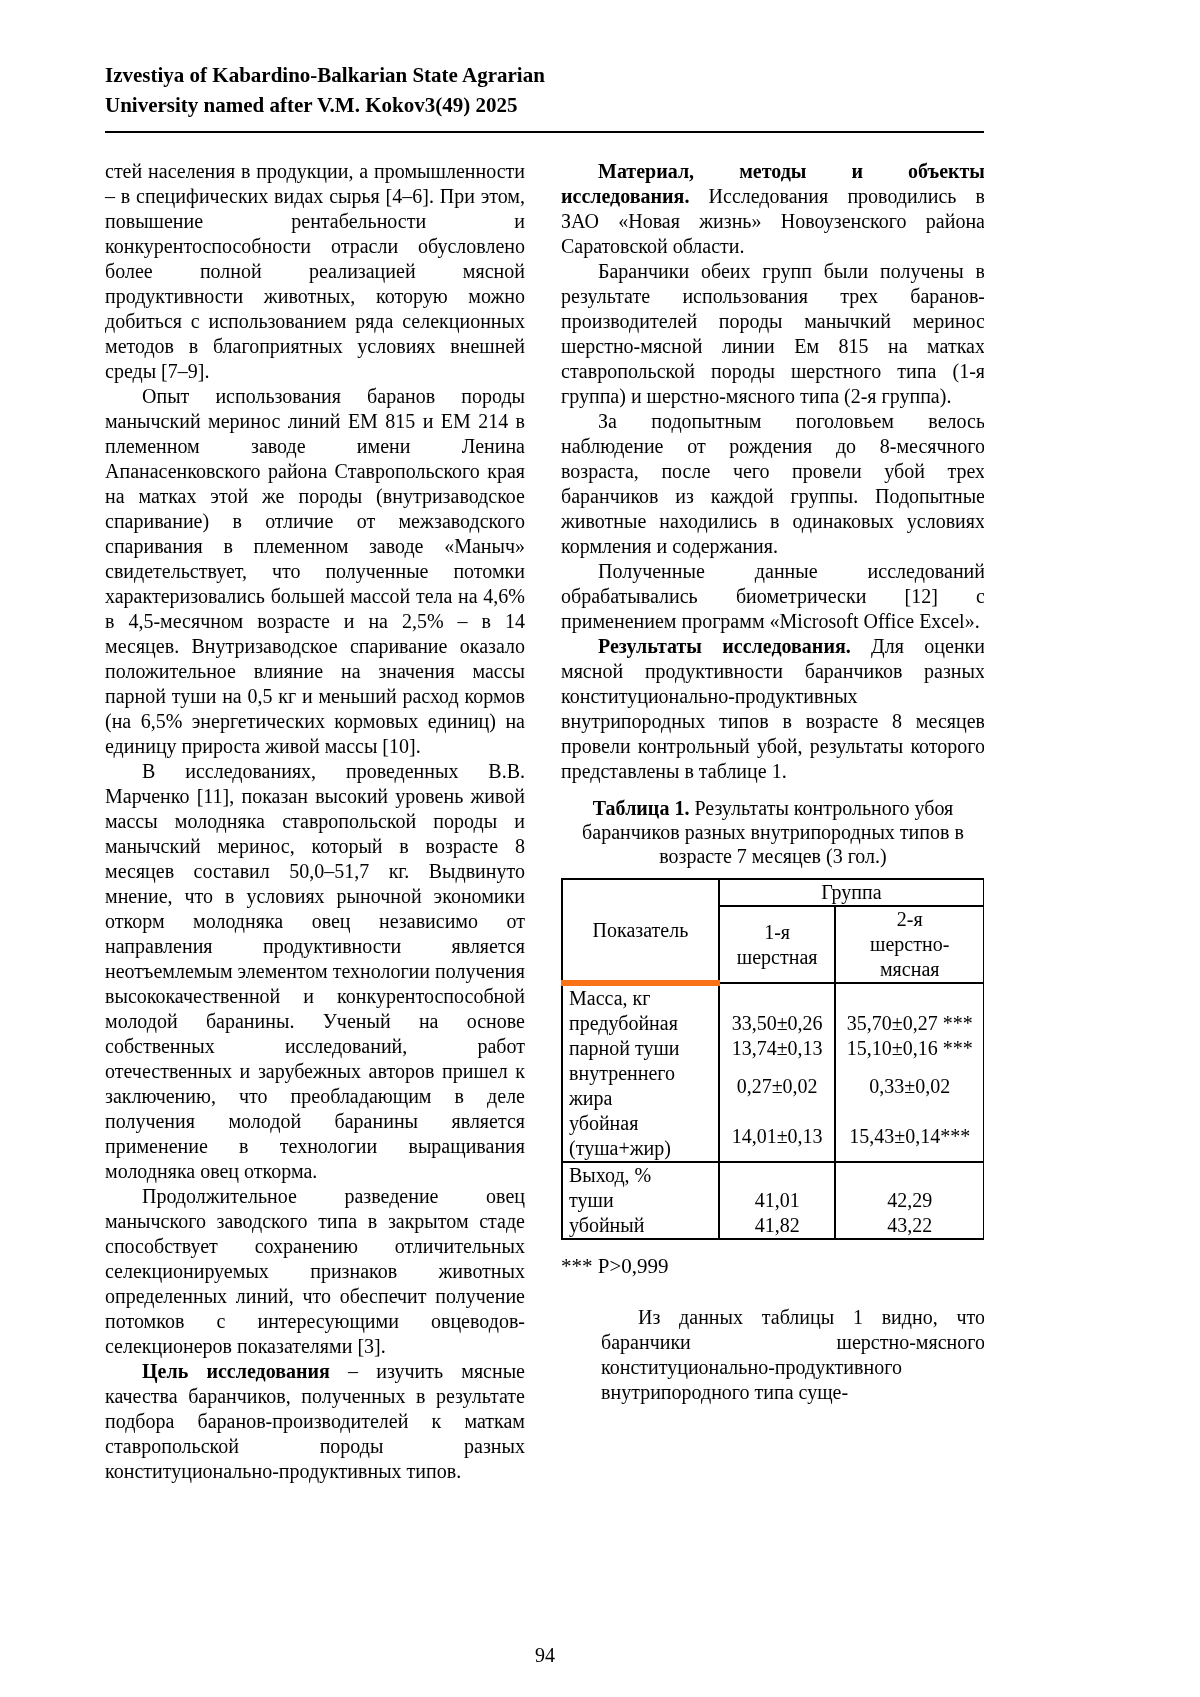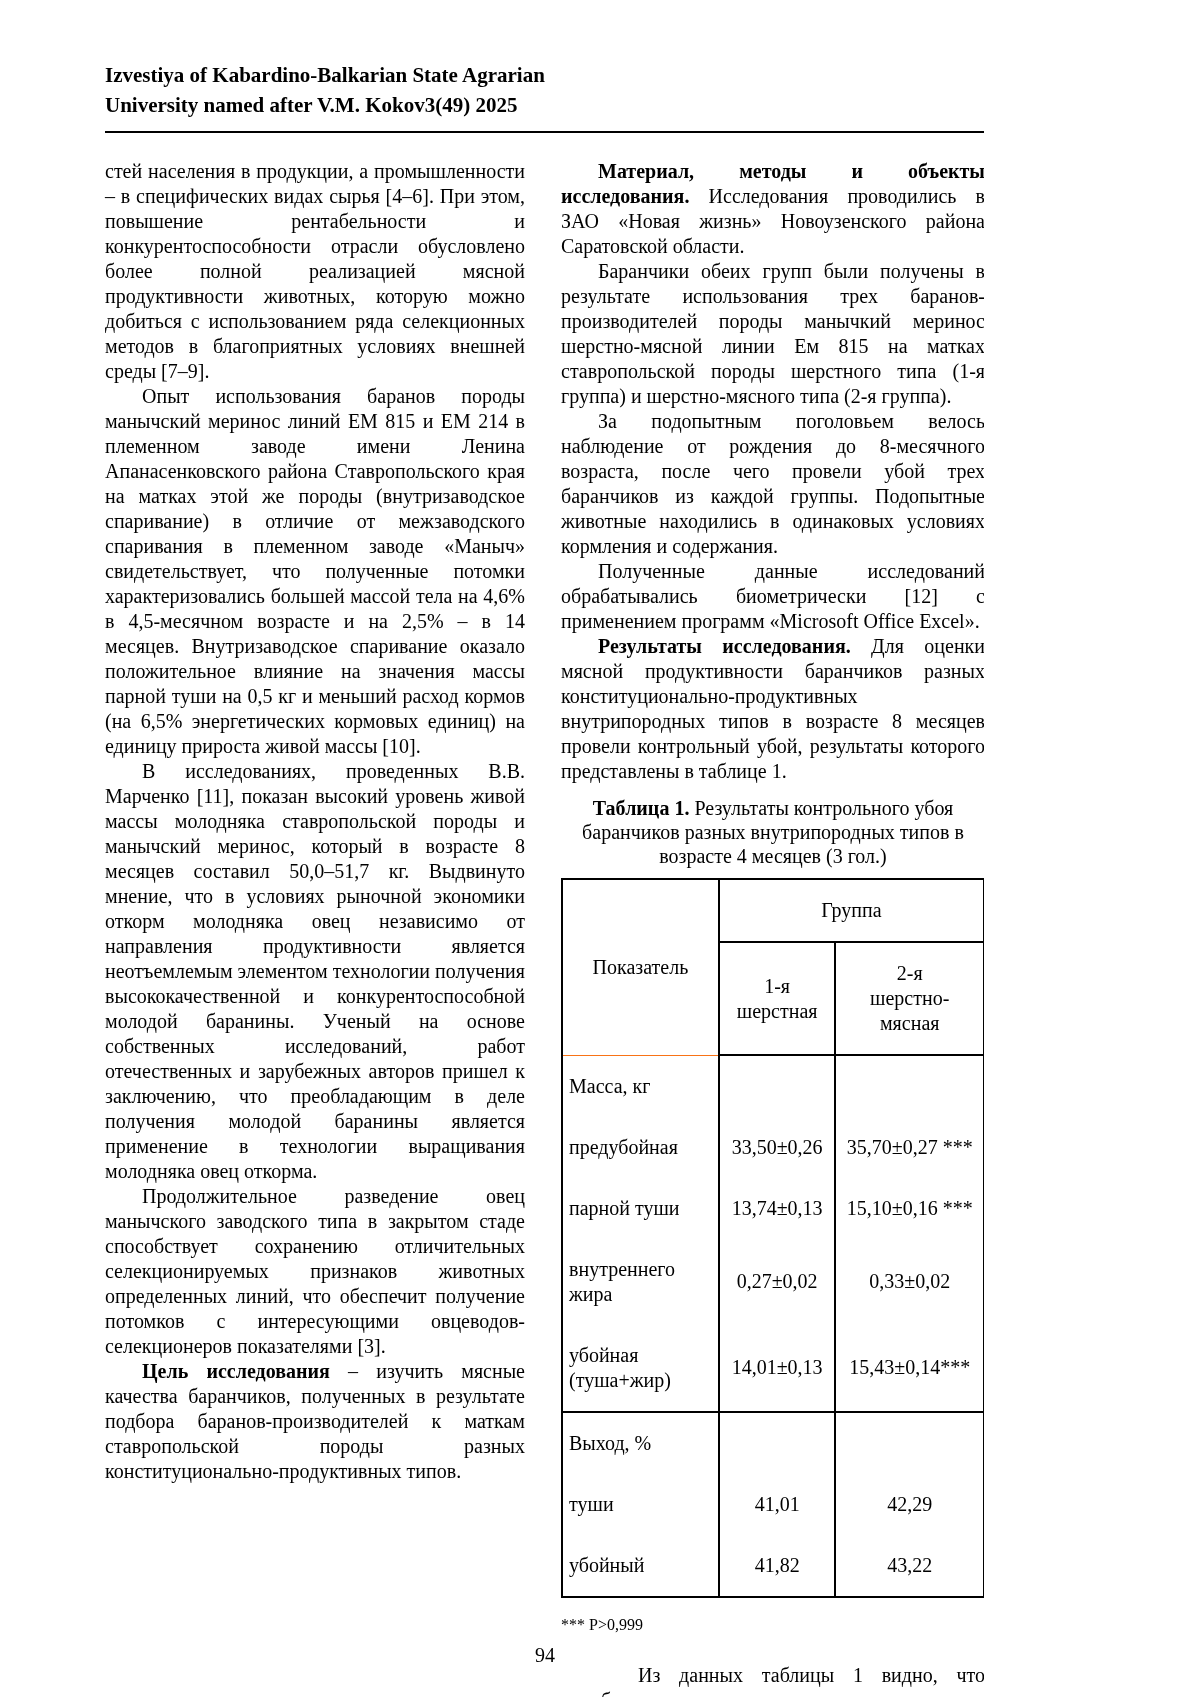--- a/index.html
+++ b/index.html
@@ -45,31 +45,31 @@
   .caption + .caption { margin-top: 0; }
 
   
   table.data {
     border-collapse: collapse;
     width: 424px;
     margin-top: 10px;
     border: 2px solid #000;
     font-size: 20px;
   }
-  .data td { padding: 18px 6px; line-height: 25px; vertical-align: middle; }
+  .data td { padding: 0 6px; line-height: 25px; vertical-align: middle; }
   .hcell { text-align: center; vertical-align: middle; line-height: 22px; padding: 3px 4px; white-space: pre-line; }
-  .c-ind { border-bottom: 1px solid #f97316; margin-top: 12px; }
+  .c-ind { border-bottom: 6px solid #f97316; margin-top: 12px; }
   .c-grp { border-left: 2px solid #000; border-bottom: 2px solid #000; }
   .c-sub { border-left: 2px solid #000; border-bottom: 2px solid #000; }
   .lab { text-align: left; padding-left: 8px; }
   .sub-lab { padding-left: 32px; }
   .val { text-align: center; border-left: 2px solid #000; vertical-align: bottom; }
   tr.sec2 td { border-top: 2px solid #000; }
 
-  .footnote { margin: 14px 0 0 0; font-size: 16px; line-height: 25px; text-align: left; }
+  .footnote { margin: 14px 0 0 0; font-size: 21px; line-height: 25px; text-align: left; }
   .para.after-table { margin-top: 26px; margin-left: 40px; }
 
   
   .page-number {
     position: absolute;
     left: 105px; top: 1644px; width: 880px;
     text-align: center;
     font-size: 20px;
   }
 </style>
@@ -98,21 +98,21 @@
         <p class="para"><b>Цель исследования</b><span> – изучить мясные качества баранчиков, полученных в результате подбора баранов-производителей к маткам ставропольской породы разных конституционально-продуктивных типов.</span></p>
       </div>
 
       <div class="col col-right">
         <p class="para"><b>Материал, методы и объекты исследования.</b><span> Исследования проводились в ЗАО «Новая жизнь» Новоузенского района Саратовской области.</span></p>
         <p class="para">Баранчики обеих групп были получены в результате использования трех баранов-производителей породы манычкий меринос шерстно-мясной линии Ем 815 на матках ставропольской породы шерстного типа (1-я группа) и шерстно-мясного типа (2-я группа).</p>
         <p class="para">За подопытным поголовьем велось наблюдение от рождения до 8-месячного возраста, после чего провели убой трех баранчиков из каждой группы. Подопытные животные находились в одинаковых условиях кормления и содержания.</p>
         <p class="para">Полученные данные исследований обрабатывались биометрически [12] с применением программ «Microsoft Office Excel».</p>
         <p class="para"><b>Результаты исследования.</b><span> Для оценки мясной продуктивности баранчиков разных конституционально-продуктивных внутрипородных типов в возрасте 8 месяцев провели контрольный убой, результаты которого представлены в таблице 1.</span></p>
 
-        <p class="caption"><b>Таблица 1.</b><span> Результаты контрольного убоя баранчиков разных внутрипородных типов в возрасте 4 месяцев (3 гол.)</span></p>
+        <p class="caption"><b>Таблица 1.</b><span> Результаты контрольного убоя баранчиков разных внутрипородных типов в возрасте 7 месяцев (3 гол.)</span></p>
 
         <table class="data">
           <colgroup>
             <col style="width:158px">
             <col style="width:117px">
             <col style="width:149px">
           </colgroup>
           <tbody>
             <tr>
               <td class="hcell c-ind" rowspan="2">Показатель</td>

